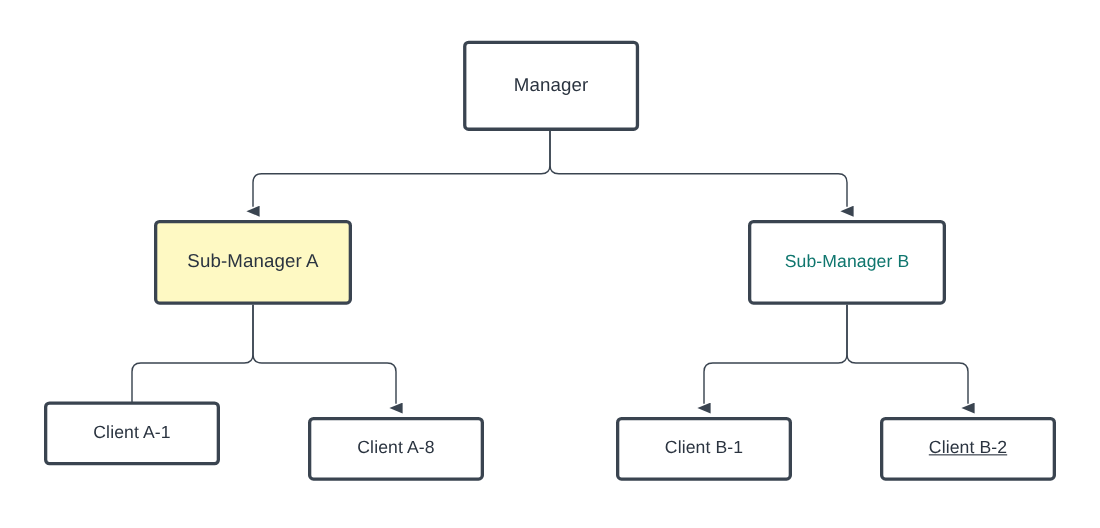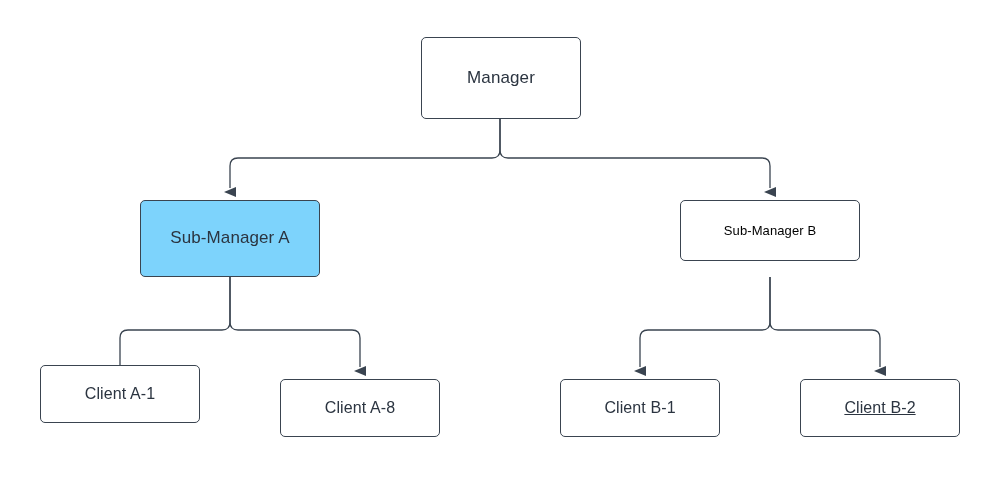--- a/index.html
+++ b/index.html
@@ -22,21 +22,21 @@
     position: absolute;
     left: 0;
     top: 0;
     width: 1000px;
     height: 480px;
   }
   .node {
     position: absolute;
     box-sizing: border-box;
     background: #ffffff;
-    border: 1px solid #c4b5fd;
+    border: 3px solid #c4b5fd;
     border-radius: 5px;
     display: flex;
     align-items: center;
     justify-content: center;
     color: #2b3440;
     font-size: 17px;
     line-height: 1.2;
     letter-spacing: 0.1px;
     white-space: nowrap;
     user-select: none;
@@ -68,25 +68,25 @@
 
     <path d="M 770 277 L 770 322 Q 770 330 762 330 L 648 330 Q 640 330 640 338 L 640 367" fill="none" stroke="#3a4450" stroke-width="1.3" marker-end="url(#arrowhead)"></path>
 
     <path d="M 770 277 L 770 322 Q 770 330 778 330 L 872 330 Q 880 330 880 338 L 880 367" fill="none" stroke="#3a4450" stroke-width="1.3" marker-end="url(#arrowhead)"></path>
   </svg>
 
   <div class="node" id="node-manager" style="left: 421px; top: 37px; width: 160px; height: 82px; font-size: 17px; background: rgb(255, 255, 255); border-color: rgb(58, 68, 80); border-radius: 5px; color: rgb(43, 52, 64);">
     <span class="node-label">Manager</span>
   </div>
 
-  <div class="node" id="node-sub-a" style="left: 140px; top: 200px; width: 180px; height: 77px; font-size: 17px; background: #7dd3fc; border-color: rgb(58, 68, 80); border-radius: 5px; color: rgb(43, 52, 64);">
+  <div class="node" id="node-sub-a" style="left: 140px; top: 200px; width: 180px; height: 77px; font-size: 17px; background: #fef9c3; border-color: rgb(58, 68, 80); border-radius: 5px; color: rgb(43, 52, 64);">
     <span class="node-label">Sub-Manager A</span>
   </div>
 
-  <div class="node" id="node-sub-b" style="left: 680px; top: 200px; width: 180px; height: 61px; font-size: 13px; background: rgb(255, 255, 255); border-color: rgb(58, 68, 80); border-radius: 5px; color: #000000;">
+  <div class="node" id="node-sub-b" style="left: 680px; top: 200px; width: 180px; height: 77px; font-size: 16px; background: rgb(255, 255, 255); border-color: rgb(58, 68, 80); border-radius: 5px; color: #0f766e;">
     <span class="node-label">Sub-Manager B</span>
   </div>
 
   <div class="node" id="node-client-a1" style="left: 40px; top: 365px; width: 160px; height: 58px; font-size: 16px; background: rgb(255, 255, 255); border-color: rgb(58, 68, 80); border-radius: 5px; color: rgb(43, 52, 64);">
     <span class="node-label">Client A-1</span>
   </div>
 
   <div class="node" id="node-client-a2" style="left: 280px; top: 379px; width: 160px; height: 58px; font-size: 16px; background: rgb(255, 255, 255); border-color: rgb(58, 68, 80); border-radius: 5px; color: rgb(43, 52, 64);">
     <span class="node-label">Client A-8</span>
   </div>

